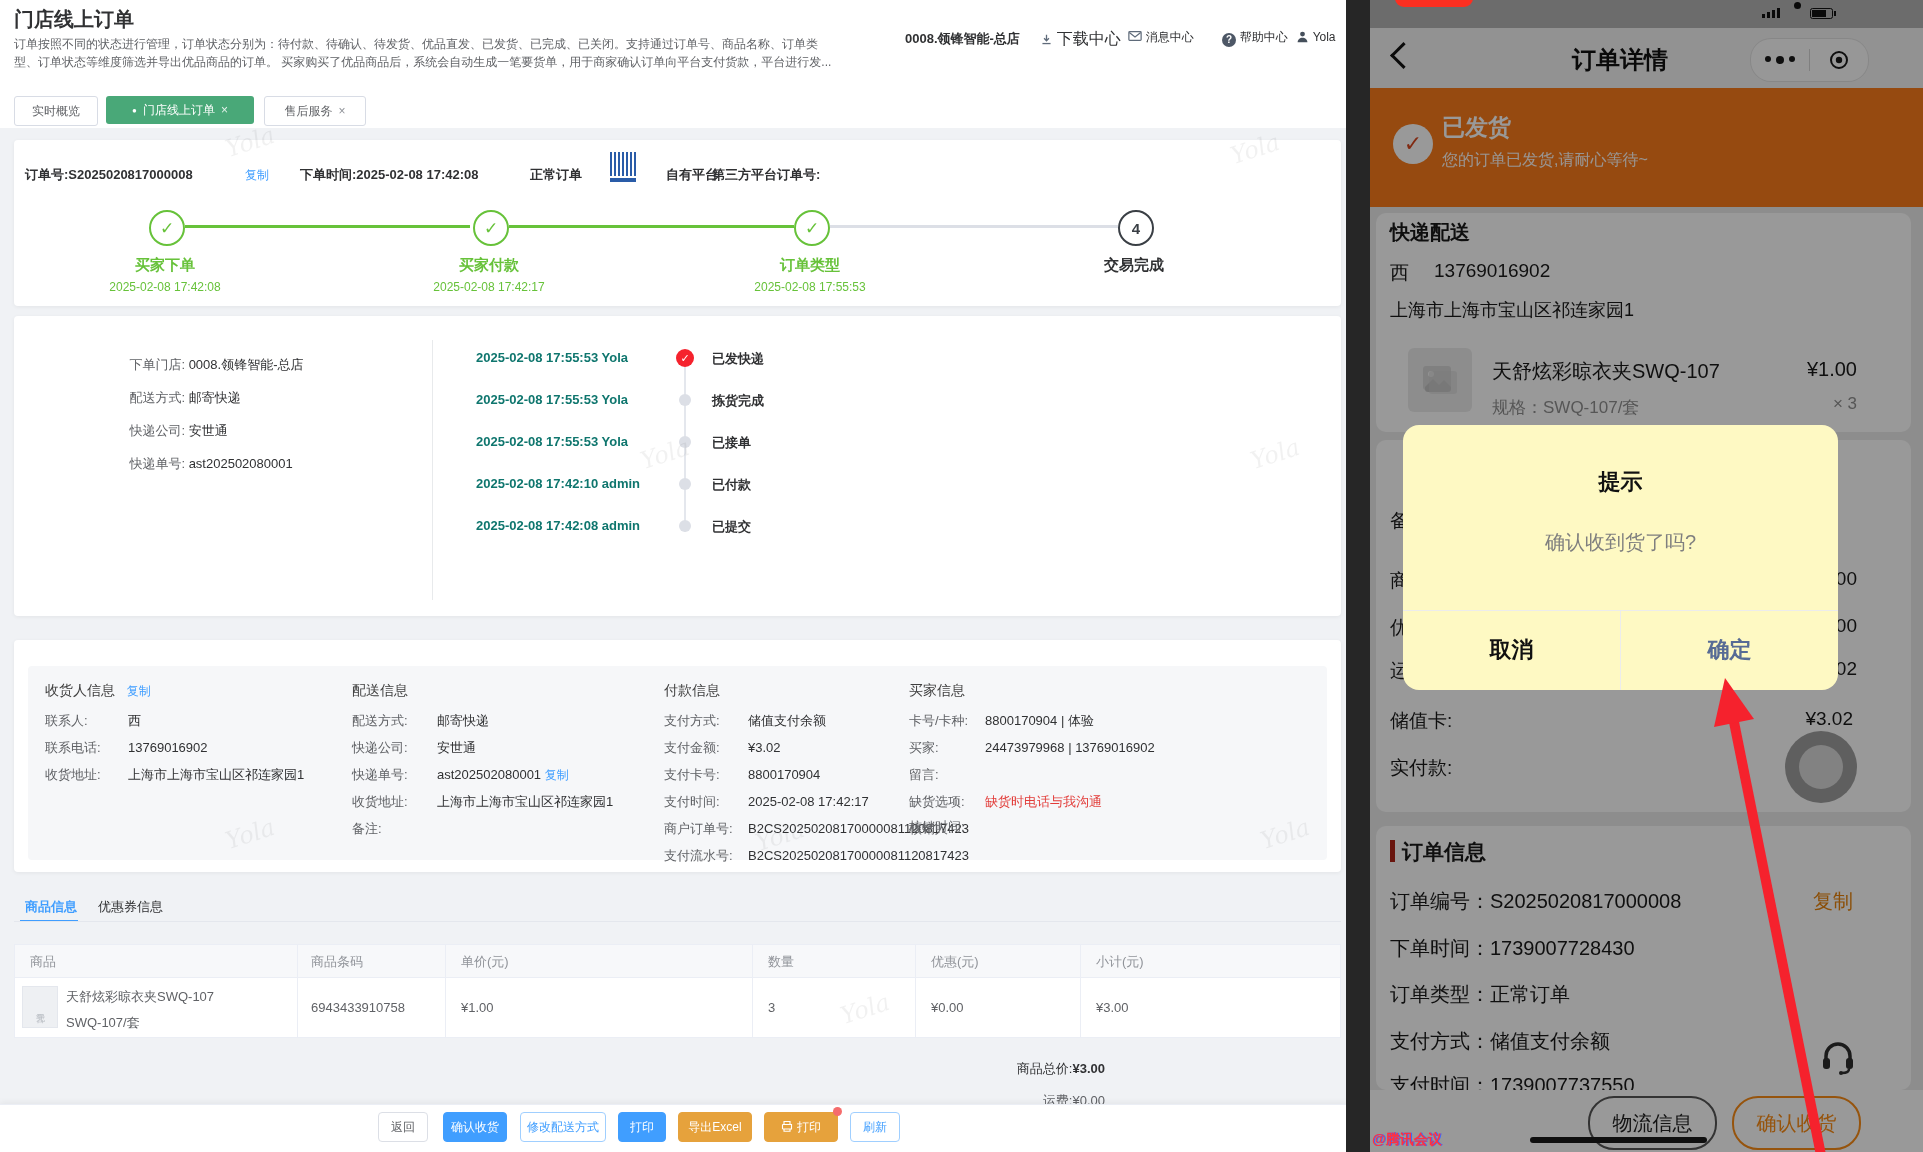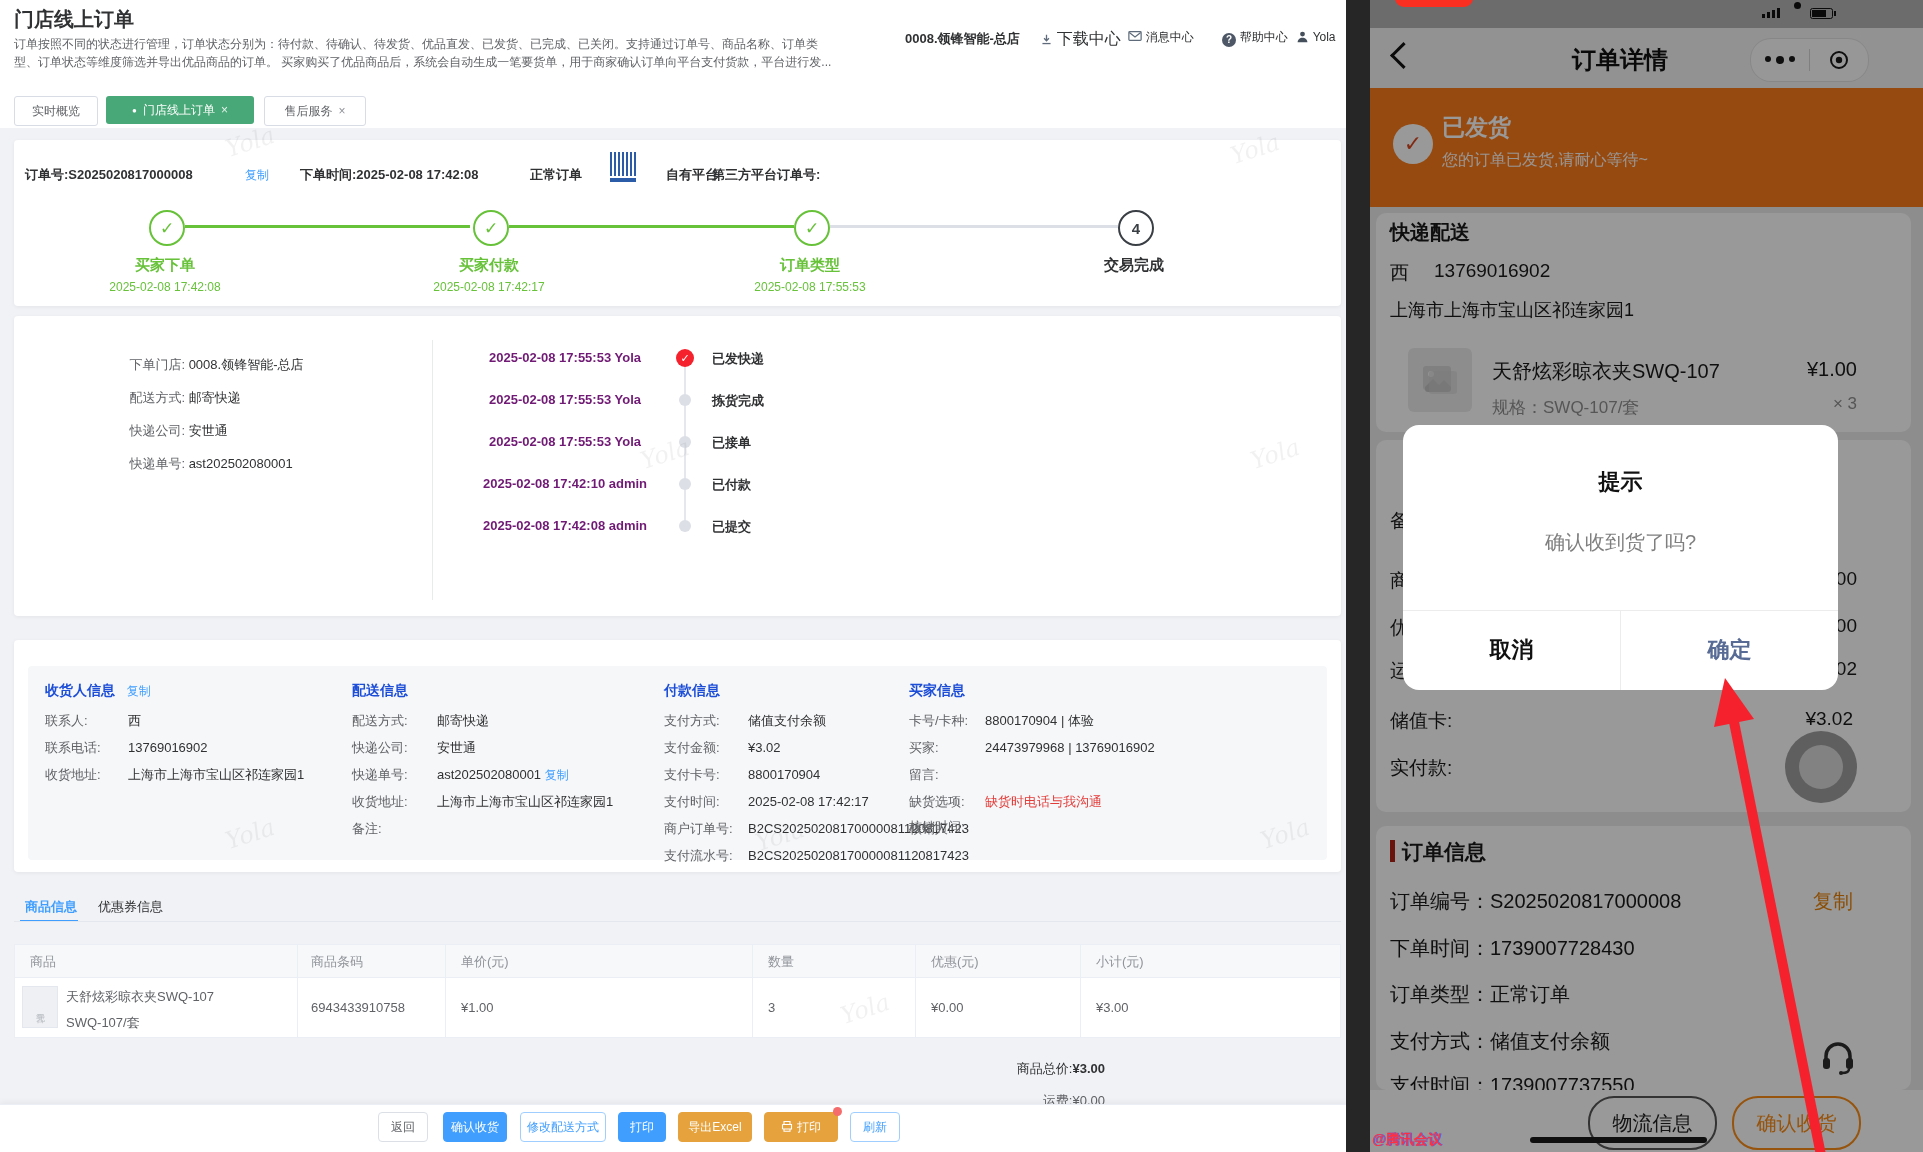--- a/index.html
+++ b/index.html
@@ -13,26 +13,26 @@
   .wm{position:absolute;color:rgba(0,0,0,.055);font:italic 24px "DejaVu Serif",serif;transform:rotate(-18deg);pointer-events:none}
   
   .stepc{width:32px;height:32px;border-radius:50%;background:#fff;border:2px solid #67c23a;
          color:#67c23a;display:flex;align-items:center;justify-content:center;font-size:17px;font-weight:bold}
   .stepc.todo{border-color:#3a3f45;color:#3a3f45;font-size:15px}
   .stepline{height:3px;background:#67c23a}
   .stepline.gray{background:#dcdfe6}
   .steplbl{width:140px;text-align:center;font-size:15px;font-weight:bold;color:#67c23a}
   .stepdate{width:160px;text-align:center;font-size:12px;color:#67c23a}
   
-  .tl-time{width:178px;text-align:center;font-weight:600;font-size:13px;color:#701a75}
+  .tl-time{width:178px;text-align:left;font-weight:600;font-size:13px;color:#0f766e}
   .tl-lbl{font-weight:600;font-size:13px;color:#303133}
   .dotgray{width:12px;height:12px;border-radius:50%;background:#dcdfe6}
   .dotred{width:18px;height:18px;border-radius:50%;background:#f5222d;color:#fff;display:flex;align-items:center;justify-content:center;font-size:11px}
   
-  .ititle{font-size:14px;font-weight:bold;color:#1d4ed8}
+  .ititle{font-size:14px;font-weight:normal;color:#404040}
   .irow{font-size:13px;white-space:nowrap}
   .irow .l{display:inline-block;color:#606266}
   .irow .v{color:#303133}
   
   .btn{position:absolute;height:30px;border-radius:4px;font-size:12px;display:flex;align-items:center;justify-content:center;cursor:pointer;box-sizing:border-box}
   .btn.plain{background:#fff;border:1px solid #dcdfe6;color:#606266}
   .btn.primary{background:#409eff;border:1px solid #409eff;color:#fff}
   .btn.outline{background:#fff;border:1px solid #a0cfff;color:#409eff}
   .btn.warning{background:#e6a23c;border:1px solid #e6a23c;color:#fff}
   
@@ -345,21 +345,21 @@
       </svg>
   </div>
 
   <div class="a" style="left:0;top:1090px;width:553px;height:62px;background:#fff;z-index:10"></div>
   <div class="a" style="left:160px;top:1137px;width:177px;height:6px;border-radius:3px;background:#1a1a1a;z-index:12"></div>
   <div class="a" style="left:218px;top:1096px;width:125px;height:50px;border:2px solid #555;border-radius:26px;background:#fff;display:flex;align-items:center;justify-content:center;font-size:20px;color:#222;z-index:11">物流信息</div>
   <div class="a" style="left:362px;top:1096px;width:125px;height:50px;border:2px solid #fa8c16;border-radius:26px;background:#fff;display:flex;align-items:center;justify-content:center;font-size:20px;color:#fa8c16;z-index:11">确认收货</div>
 
   <div class="dim"></div>
 
-  <div class="a" style="left:33px;top:425px;width:435px;height:265px;background:#ffffff;border-radius:16px;z-index:60">
+  <div class="a" style="left:33px;top:425px;width:435px;height:265px;background:#fef9c3;border-radius:16px;z-index:60">
     <div class="a" style="left:0;top:42px;width:435px;text-align:center;font-size:22px;font-weight:600;color:#111">提示</div>
     <div class="a" style="left:0;top:104px;width:435px;text-align:center;font-size:20px;color:#7f7f7f">确认收到货了吗?</div>
     <div class="a" style="left:0;top:185px;width:435px;height:1px;background:#ececec"></div>
     <div class="a" style="left:217px;top:185px;width:1px;height:80px;background:#ececec"></div>
     <div class="a" style="left:0;top:185px;width:217px;height:80px;display:flex;align-items:center;justify-content:center;font-size:22px;font-weight:600;color:#111;cursor:pointer">取消</div>
     <div class="a" style="left:218px;top:185px;width:217px;height:80px;display:flex;align-items:center;justify-content:center;font-size:22px;font-weight:600;color:#576b95;cursor:pointer">确定</div>
   </div>
 
   <svg class="a" style="left:0;top:0;z-index:70;pointer-events:none" width="553" height="1152" viewBox="0 0 553 1152">
     <line x1="452" y1="1160" x2="364" y2="722" stroke="#f5222d" stroke-width="10"></line>

